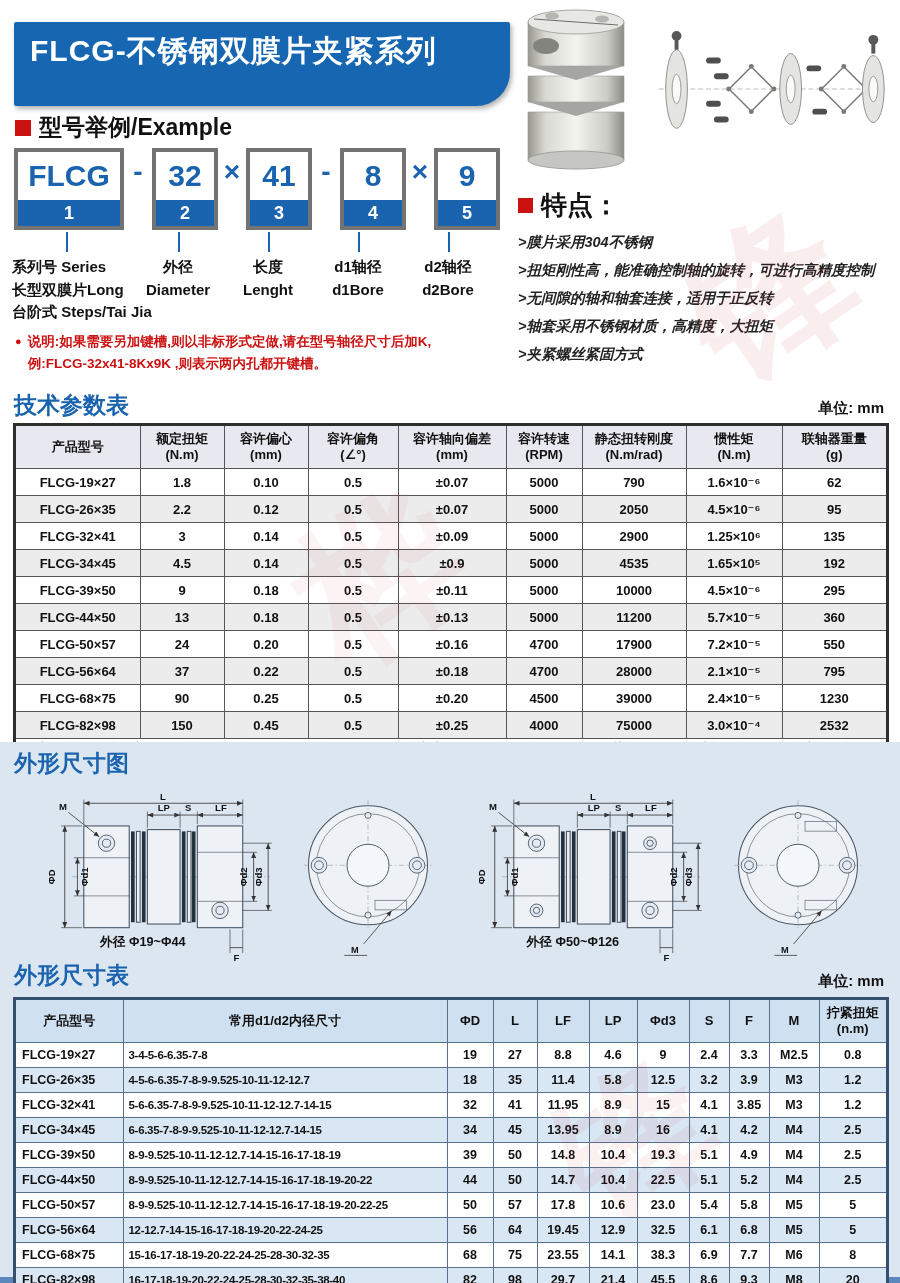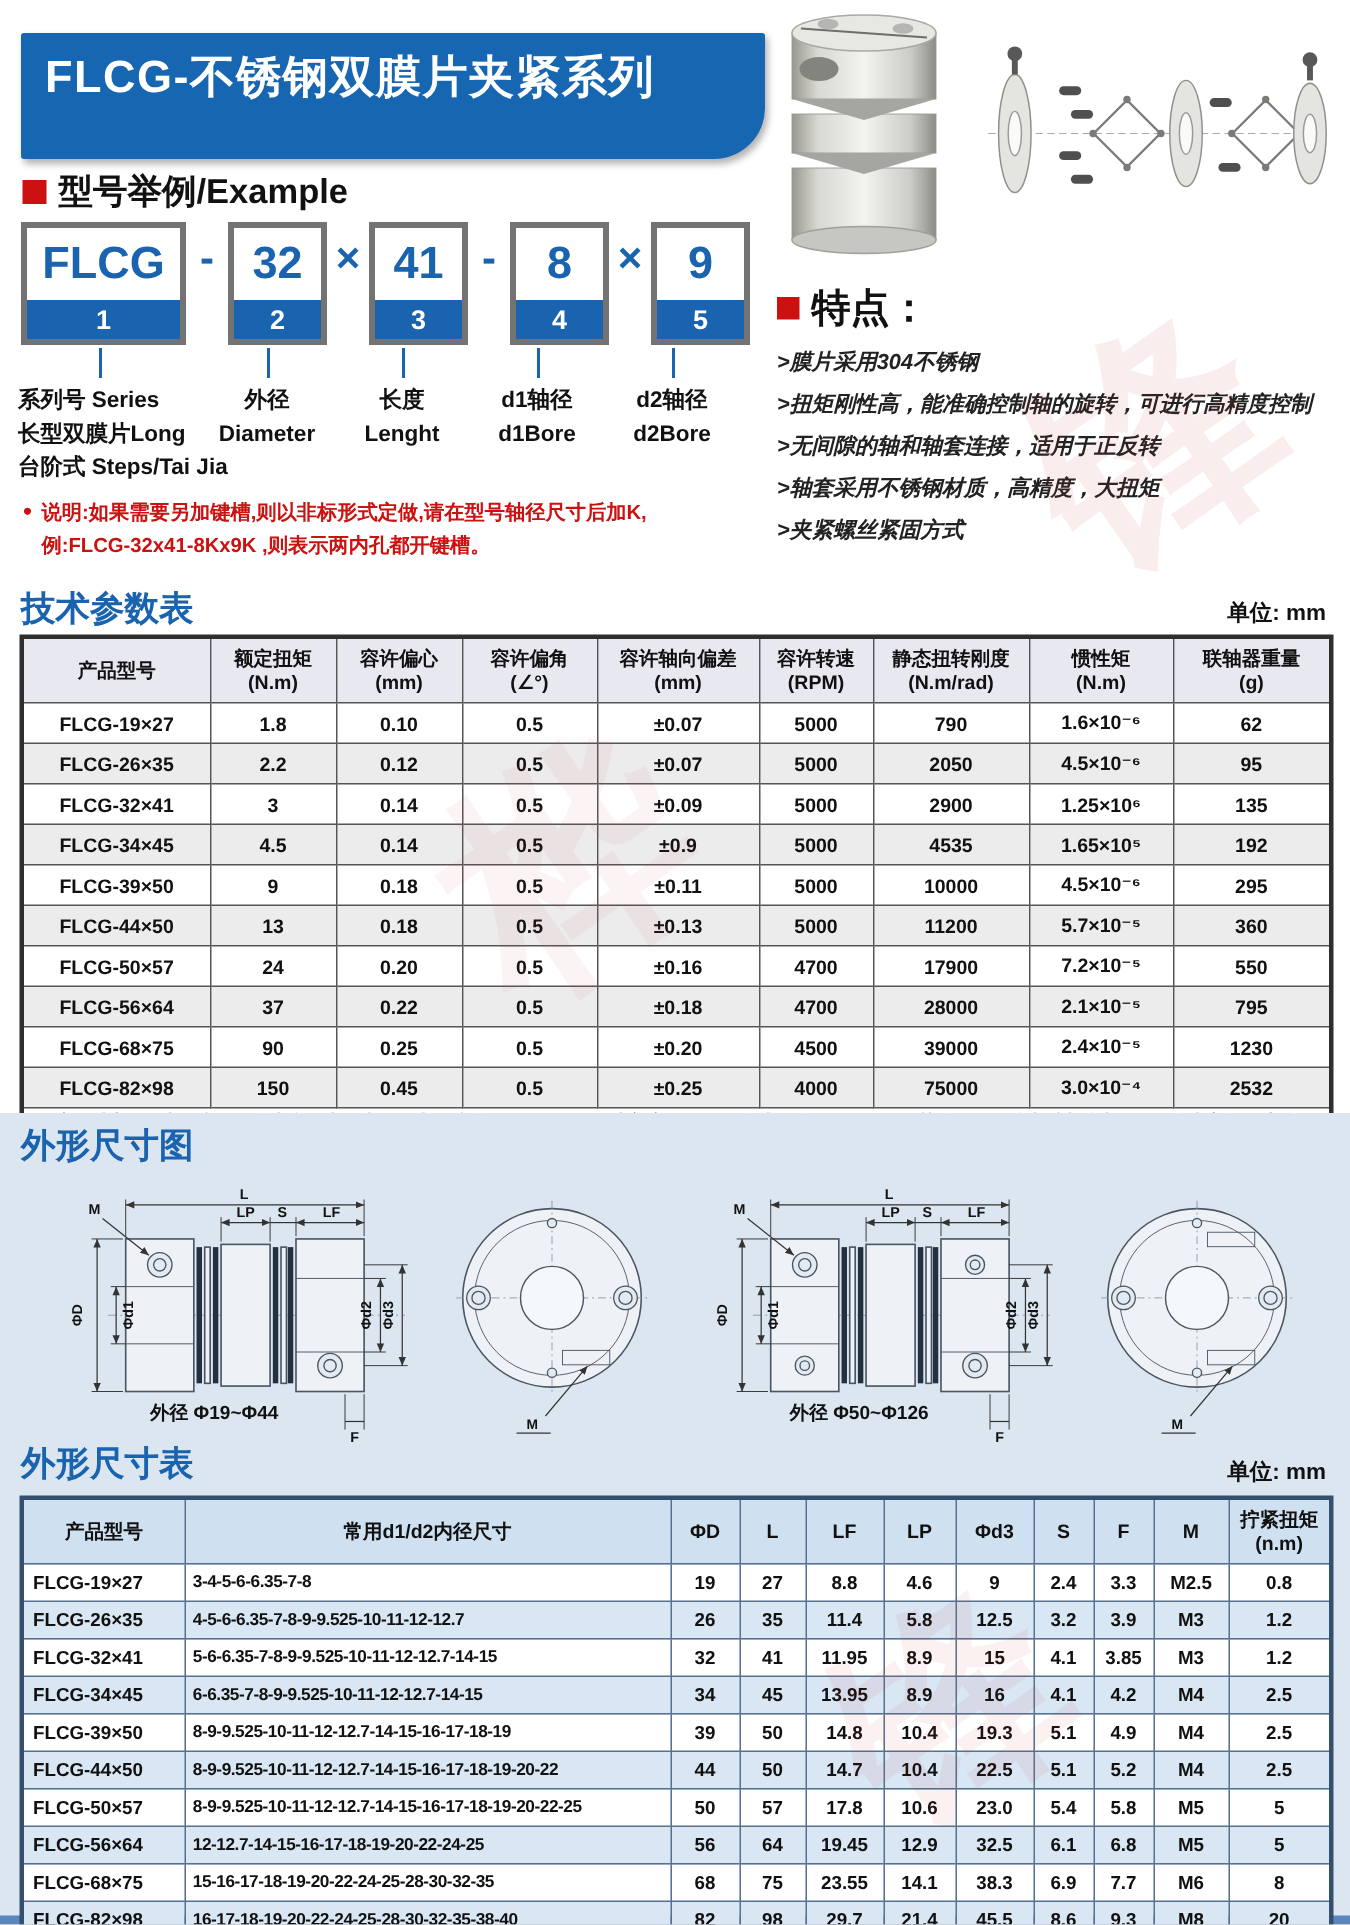--- a/index.html
+++ b/index.html
@@ -598,21 +598,21 @@
           <td>4.6</td>
           <td>9</td>
           <td>2.4</td>
           <td>3.3</td>
           <td>M2.5</td>
           <td>0.8</td>
         </tr>
         <tr>
           <td>FLCG-26×35</td>
           <td>4-5-6-6.35-7-8-9-9.525-10-11-12-12.7</td>
-          <td>26</td>
+          <td>18</td>
           <td>35</td>
           <td>11.4</td>
           <td>5.8</td>
           <td>12.5</td>
           <td>3.2</td>
           <td>3.9</td>
           <td>M3</td>
           <td>1.2</td>
         </tr>
         <tr>

